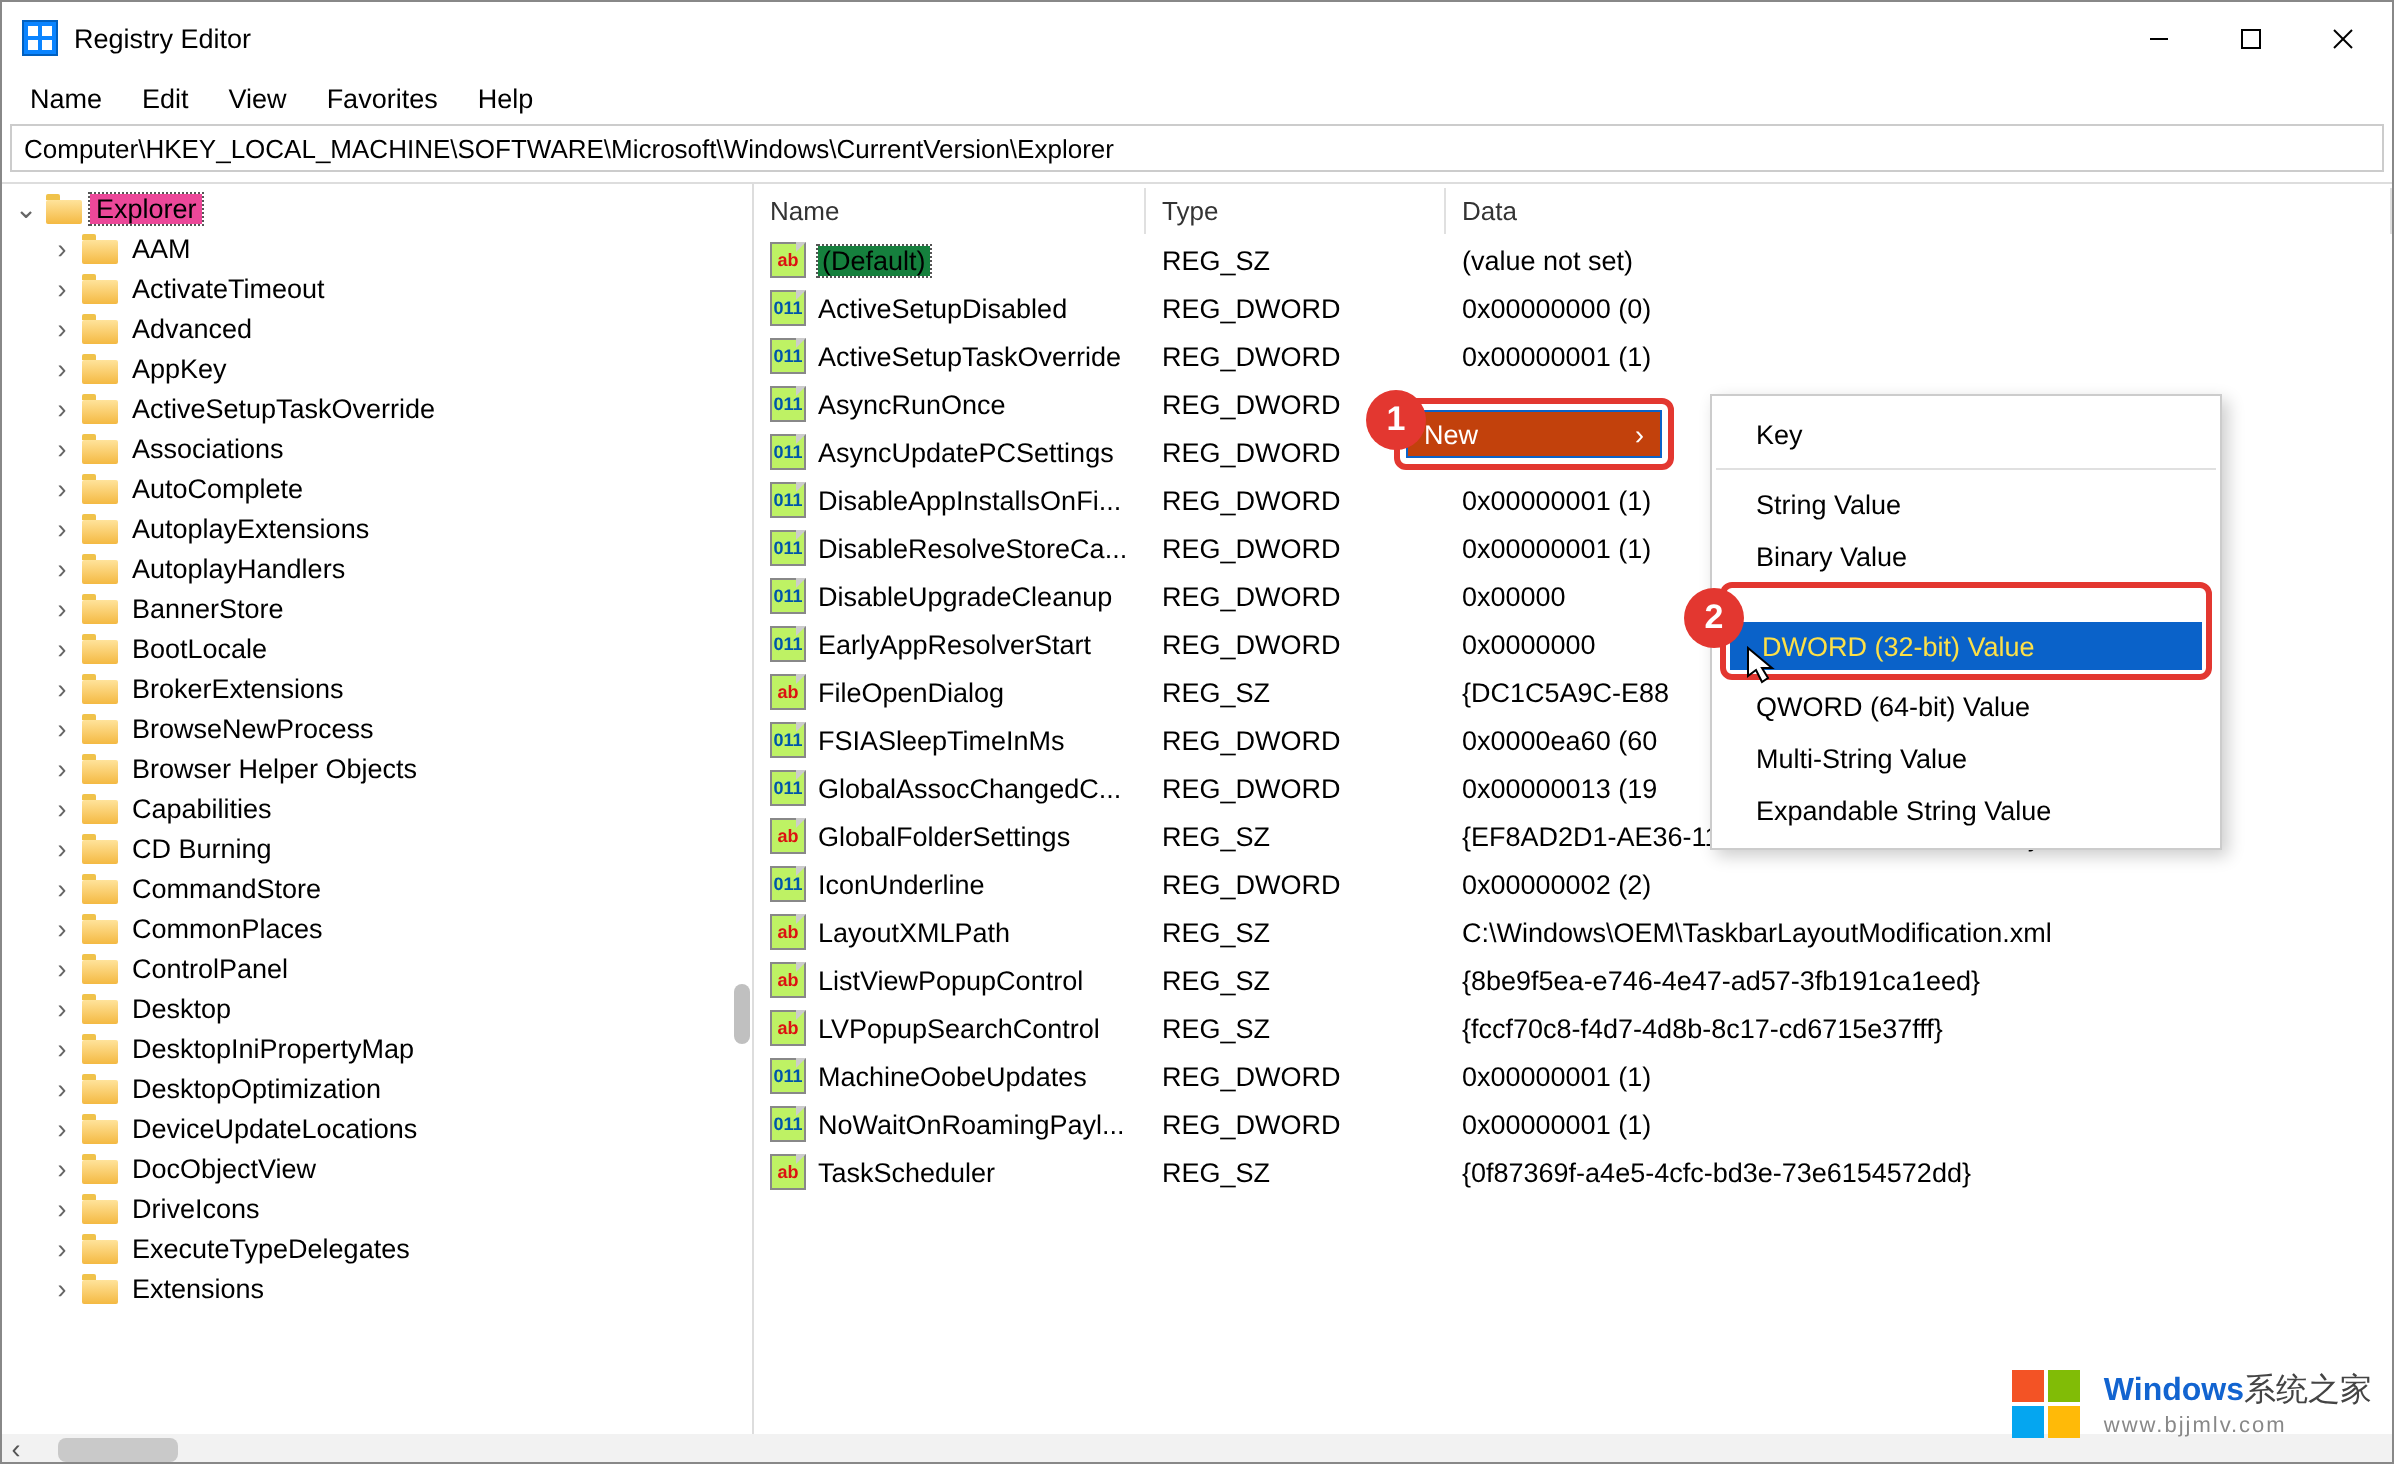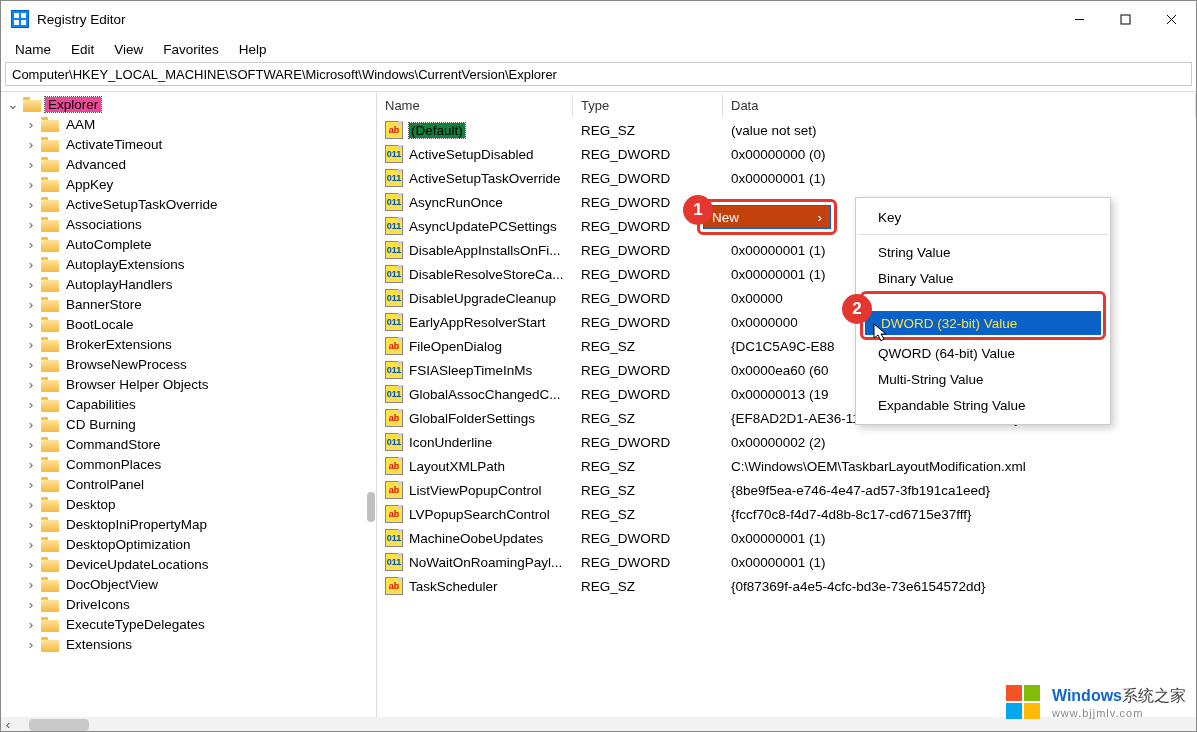--- a/index.html
+++ b/index.html
@@ -41,21 +41,21 @@
   .col-header { height:26px; display:flex; align-items:center; color:#333; font-size:13px;}
   .col-header div { border-right:1px solid #e0e0e0; padding:4px 8px; }
   .col-name { width:196px;}
   .col-type { width:150px;}
   .col-data { flex:1; }
   .rows { }
   .row { display:flex; align-items:center; height:24px; }
   .row .cell-name { width:196px; padding-left:8px; display:flex; align-items:center; overflow:hidden; white-space:nowrap; text-overflow:ellipsis;}
   .row .cell-type { width:150px; padding-left:8px; }
   .row .cell-data { flex:1; padding-left:8px; white-space:nowrap; overflow:hidden; text-overflow:ellipsis;}
-  .val-icon { width:18px; height:18px; margin-right:6px; flex:0 0 auto; display:flex; align-items:center; justify-content:center; border:1px solid #888; background:#fde047; font-size:9px; font-weight:bold; position:relative;}
+  .val-icon { width:18px; height:18px; margin-right:6px; flex:0 0 auto; display:flex; align-items:center; justify-content:center; border:1px solid #888; background:#bef264; font-size:9px; font-weight:bold; position:relative;}
   .val-icon.reg-sz { color:#d11; }
   .val-icon.reg-dw { color:#05a; }
   .val-icon .corner { position:absolute; right:-1px; top:-1px; width:0;height:0;border-left:5px solid #ccc;border-bottom:5px solid transparent;}
   .row .namewrap { overflow:hidden; text-overflow:ellipsis;}
   .row.sel .namewrap { outline:1px dotted #555; background:#15803d; padding:0 2px;}
   
   .ctx1-wrap { position:absolute; left:696px; top:198px; z-index:50;}
   .ctx1-border { border:3px solid #e33730; border-radius:6px; padding:3px; background:transparent;}
   .ctx1 { background:#c2410c; color:#fff; width:128px; height:24px; display:flex; align-items:center; padding:0 8px; border:1px solid #0a62c9;}
   .ctx1 .chev { margin-left:auto; }

